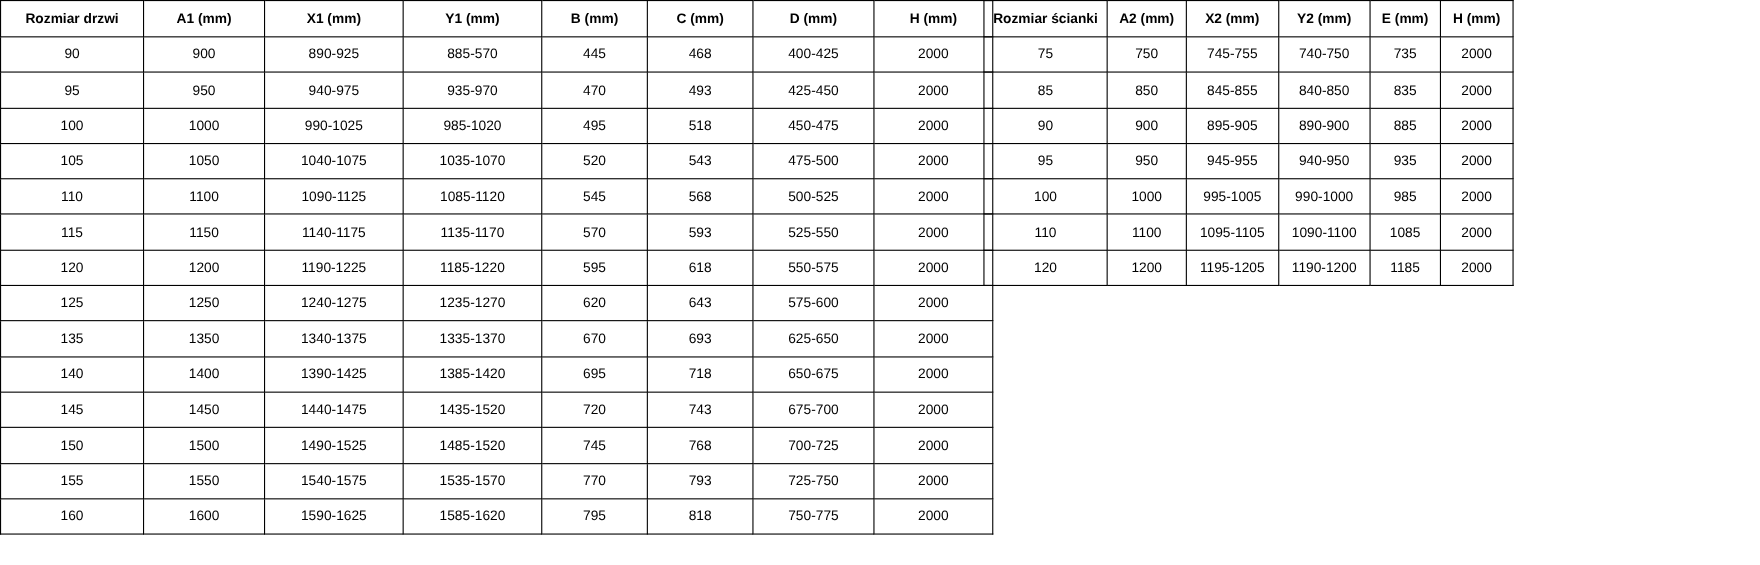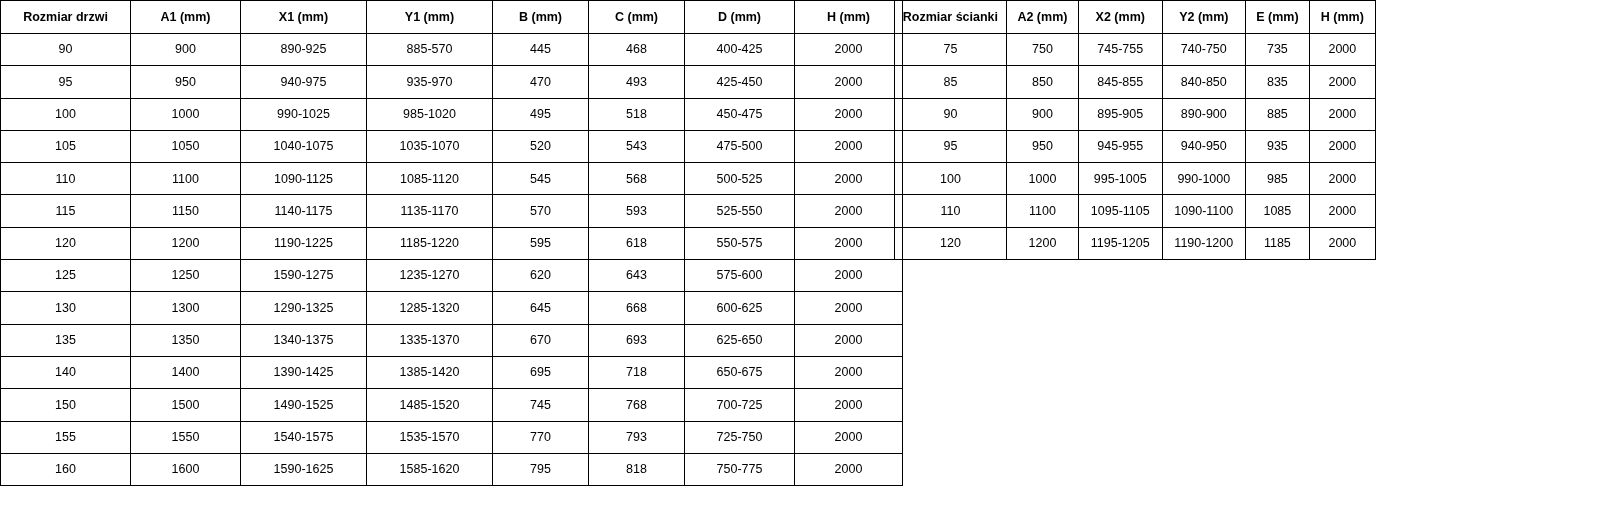--- a/index.html
+++ b/index.html
@@ -161,55 +161,55 @@
             <td>1190-1225</td>
             <td>1185-1220</td>
             <td>595</td>
             <td>618</td>
             <td>550-575</td>
             <td>2000</td>
           </tr>
           <tr>
             <td>125</td>
             <td>1250</td>
-            <td>1590-1275</td>
+            <td>1240-1275</td>
             <td>1235-1270</td>
             <td>620</td>
             <td>643</td>
             <td>575-600</td>
-            <td>2000</td>
-          </tr>
-          <tr>
-            <td>130</td>
-            <td>1300</td>
-            <td>1290-1325</td>
-            <td>1285-1320</td>
-            <td>645</td>
-            <td>668</td>
-            <td>600-625</td>
             <td>2000</td>
           </tr>
           <tr>
             <td>135</td>
             <td>1350</td>
             <td>1340-1375</td>
             <td>1335-1370</td>
             <td>670</td>
             <td>693</td>
             <td>625-650</td>
             <td>2000</td>
           </tr>
           <tr>
             <td>140</td>
             <td>1400</td>
             <td>1390-1425</td>
             <td>1385-1420</td>
             <td>695</td>
             <td>718</td>
             <td>650-675</td>
+            <td>2000</td>
+          </tr>
+          <tr>
+            <td>145</td>
+            <td>1450</td>
+            <td>1440-1475</td>
+            <td>1435-1520</td>
+            <td>720</td>
+            <td>743</td>
+            <td>675-700</td>
             <td>2000</td>
           </tr>
           <tr>
             <td>150</td>
             <td>1500</td>
             <td>1490-1525</td>
             <td>1485-1520</td>
             <td>745</td>
             <td>768</td>
             <td>700-725</td>

